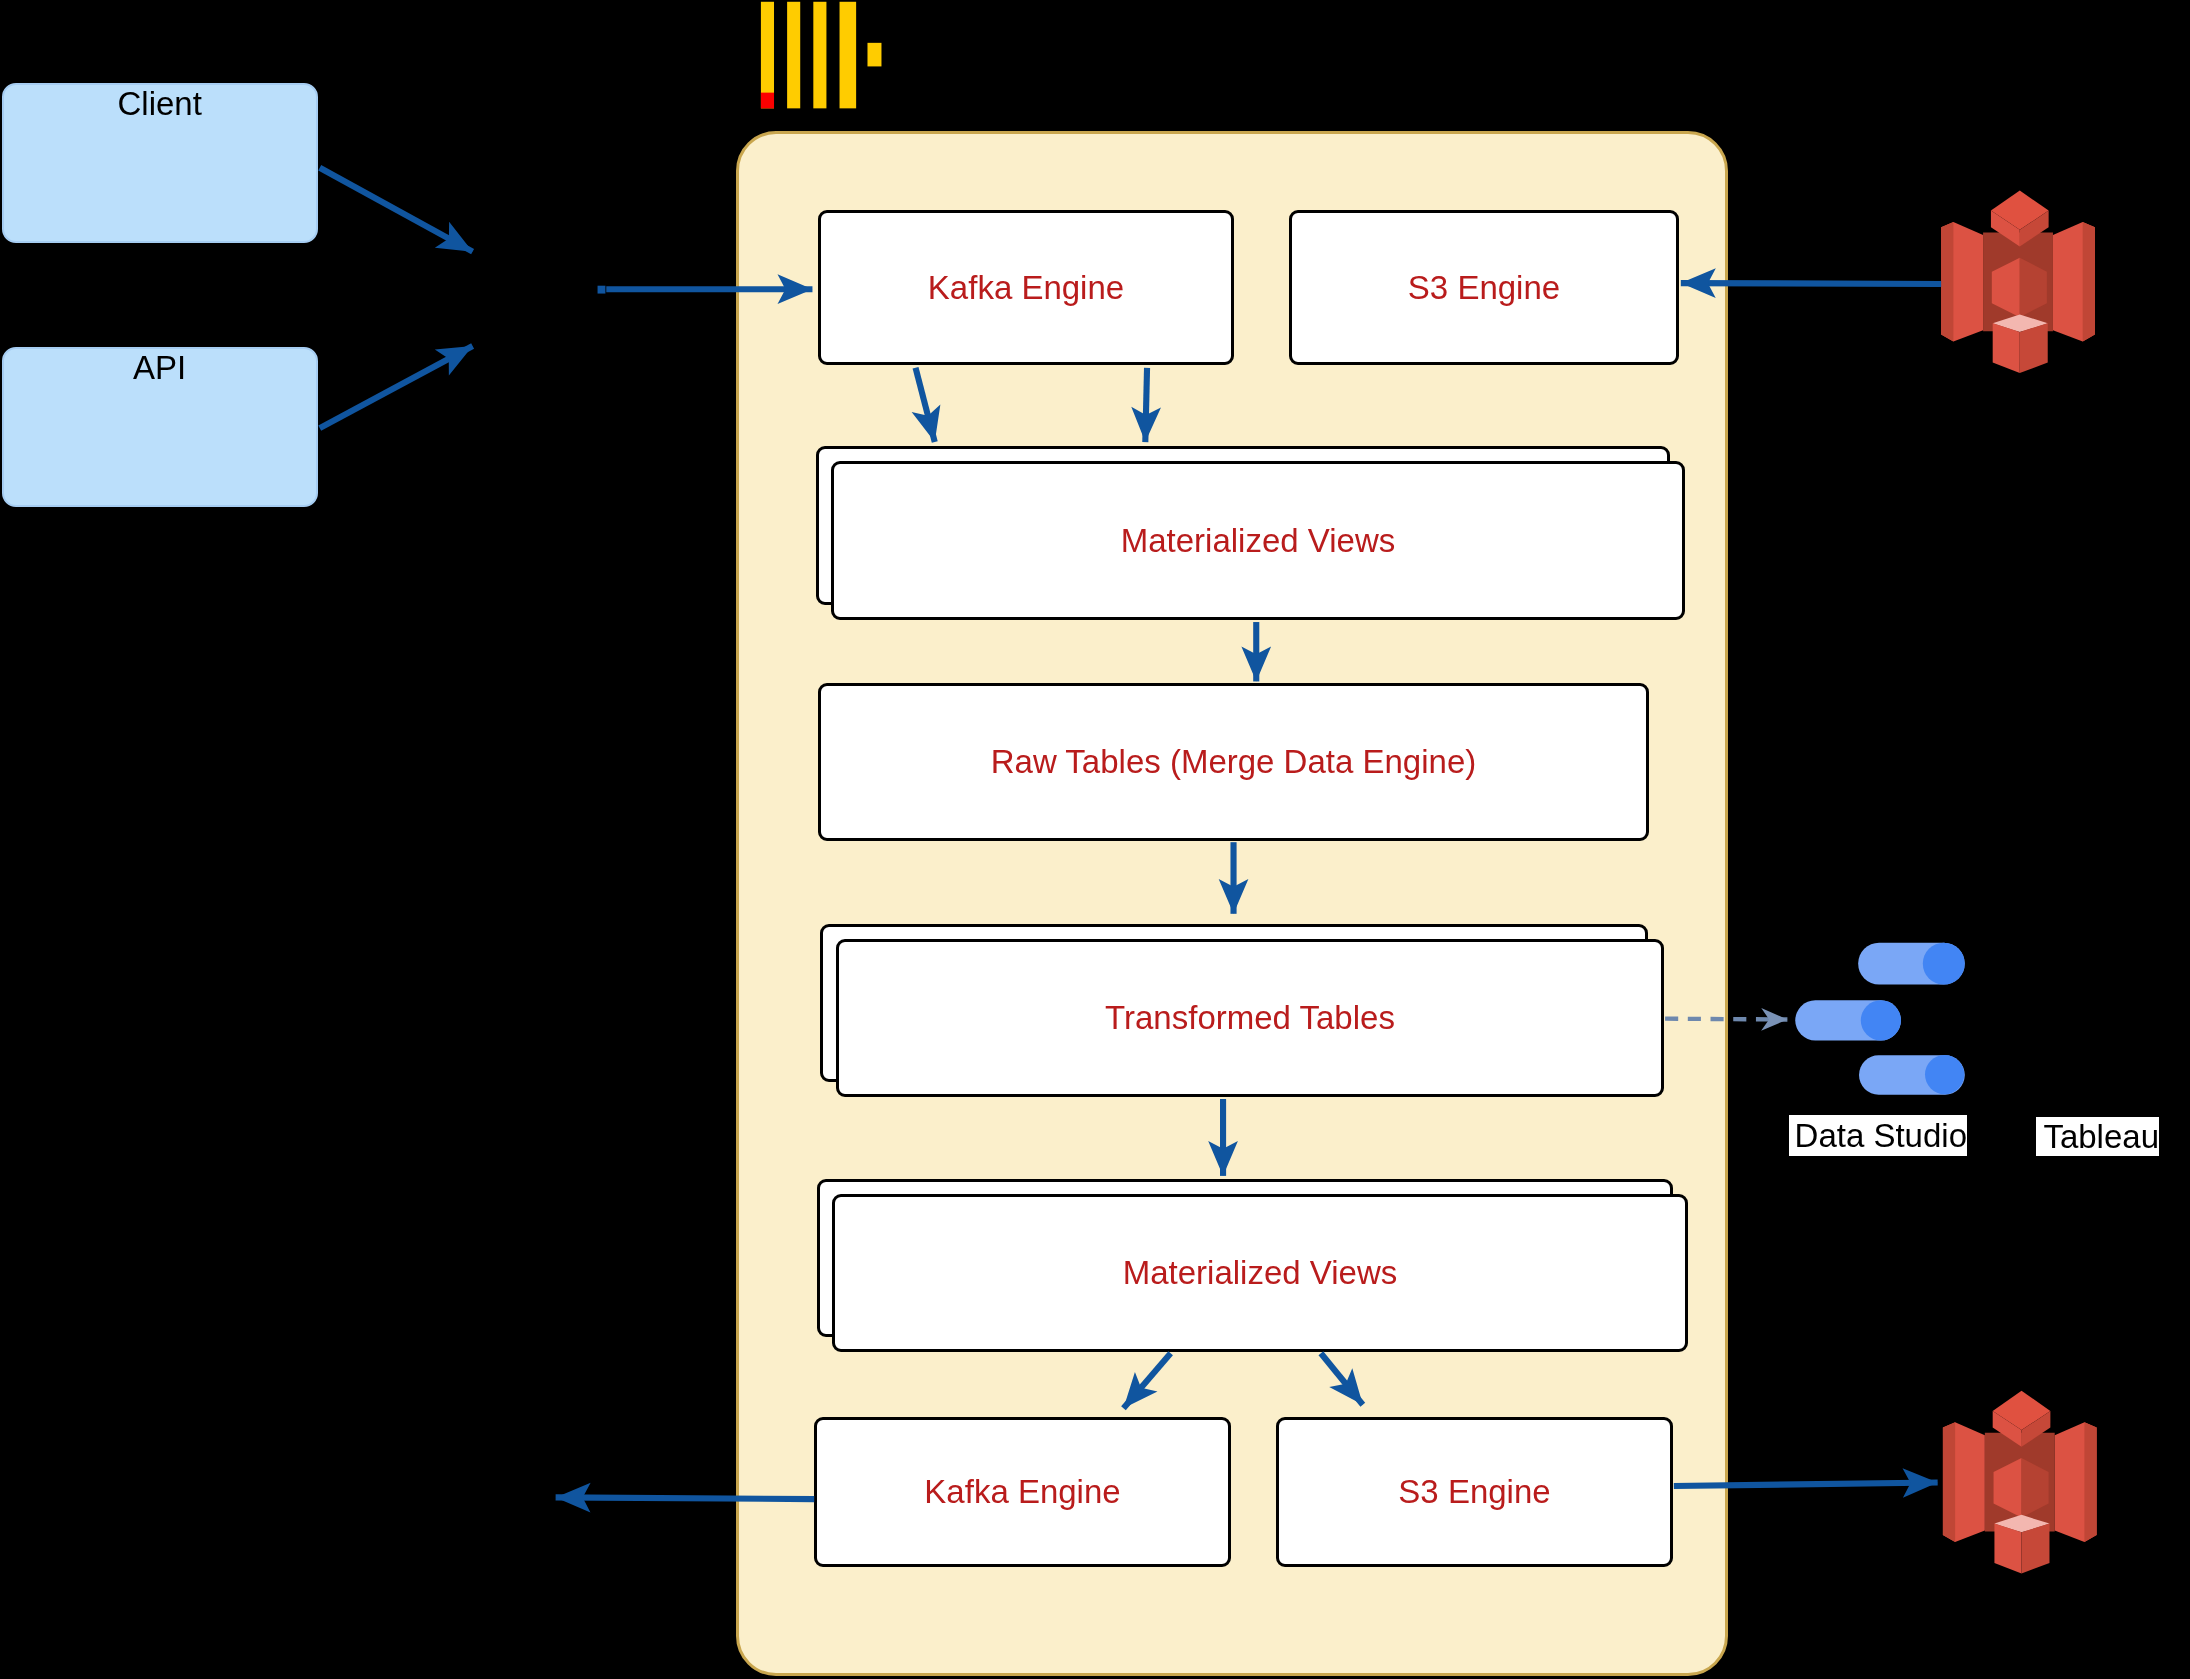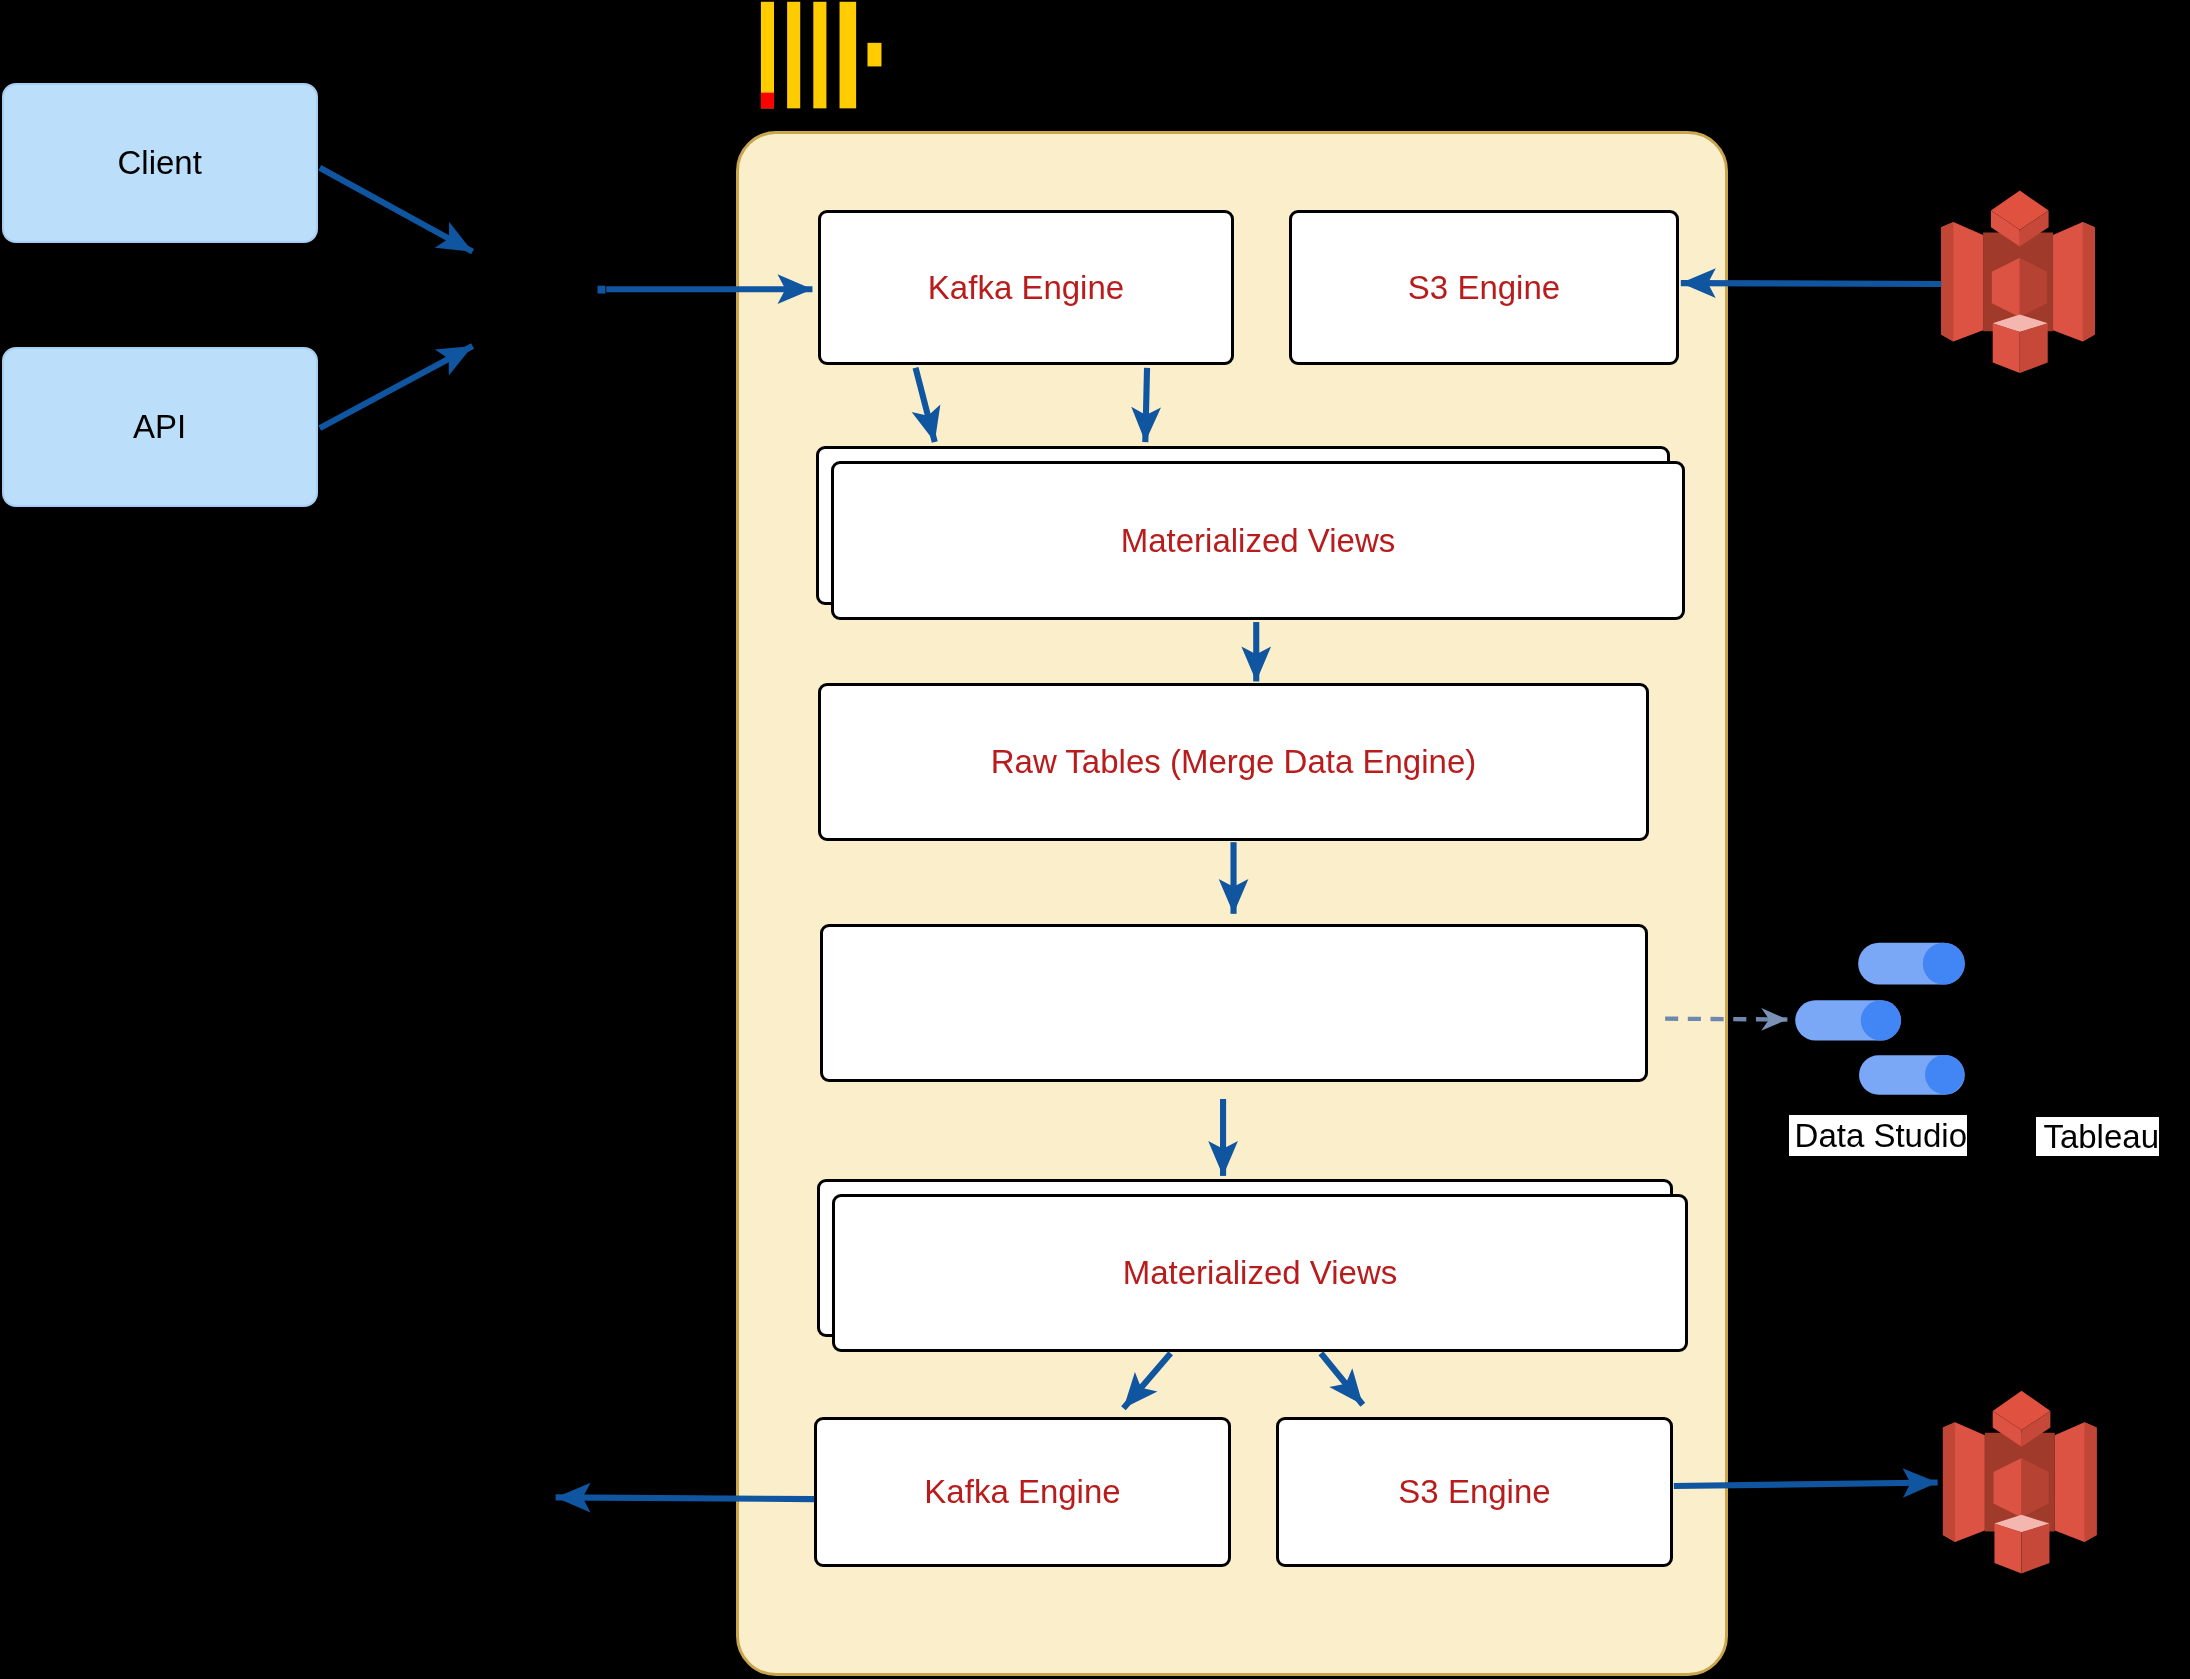--- a/index.html
+++ b/index.html
@@ -6,21 +6,21 @@
   .stage{position:relative;width:2191px;height:1680px;background:#000;overflow:hidden;
          font-family:"Liberation Sans", sans-serif;}
   .overlay{position:absolute;left:0;top:0;pointer-events:none;z-index:30;}
   .container-box{position:absolute;left:736px;top:131px;width:992px;height:1545px;
       background:#FBEFCB;border:3.5px solid #C9A64E;border-radius:40px;box-sizing:border-box;z-index:1;}
   .node{position:absolute;background:#fff;border:3.5px solid #000;border-radius:9px;
       box-sizing:border-box;display:flex;align-items:center;justify-content:center;
       font-size:33px;color:#b91c1c;z-index:10;text-align:center;}
   .node.back{z-index:9;}
   .source{position:absolute;background:#BBDFFB;border:2.6px solid #A6CDF2;border-radius:14px;
-      box-sizing:border-box;display:flex;align-items:center;justify-content:center;
+      box-sizing:border-box;display:flex;align-items:flex-start;justify-content:center;
       font-size:33px;color:#000;z-index:10;}
   .bi-label{position:absolute;background:#fff;color:#000;font-size:33px;
       display:flex;align-items:center;justify-content:flex-end;box-sizing:border-box;z-index:10;}
   .arrow{stroke:#10559F;stroke-width:7;fill:none;}
   .arrow-dashed{stroke:#6E88AD;stroke-width:5;stroke-dasharray:15 11;fill:none;}
 </style>
 </head>
 <body>
 
 <div class="stage">
@@ -44,20 +44,23 @@
   <div class="node back" style="left:816px;top:446px;width:854px;height:159px;"></div>
   <div class="node" style="left:831px;top:461px;width:854px;height:159px;">
     <span>Materialized Views</span>
   </div>
 
   <div class="node" style="left:818px;top:683px;width:831px;height:158px;">
     <span>Raw Tables (Merge Data Engine)</span>
   </div>
 
   <div class="node back" style="left:820px;top:924px;width:828px;height:158px;"></div>
+  <div class="node" style="left:836px;top:939px;width:828px;height:158px;">
+    <span>Transformed Tables</span>
+  </div>
 
   <div class="node back" style="left:817px;top:1179px;width:856px;height:158px;"></div>
   <div class="node" style="left:832px;top:1194px;width:856px;height:158px;">
     <span>Materialized Views</span>
   </div>
 
   <div class="node" style="left:814px;top:1417px;width:417px;height:150px;">
     <span>Kafka Engine</span>
   </div>
   <div class="node" style="left:1276px;top:1417px;width:397px;height:150px;">

